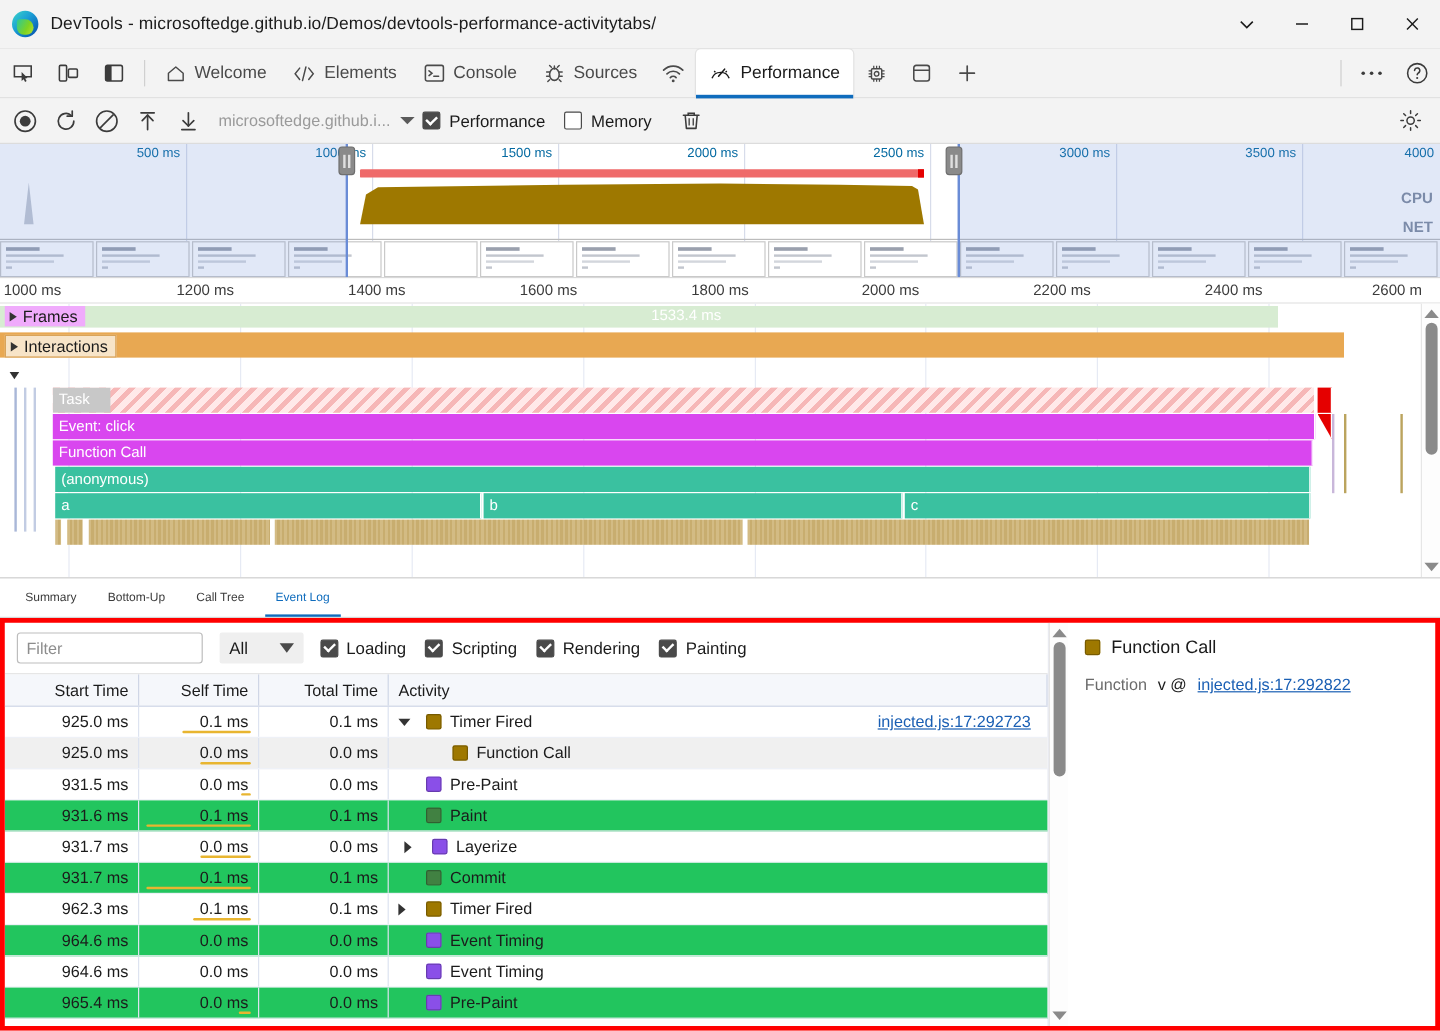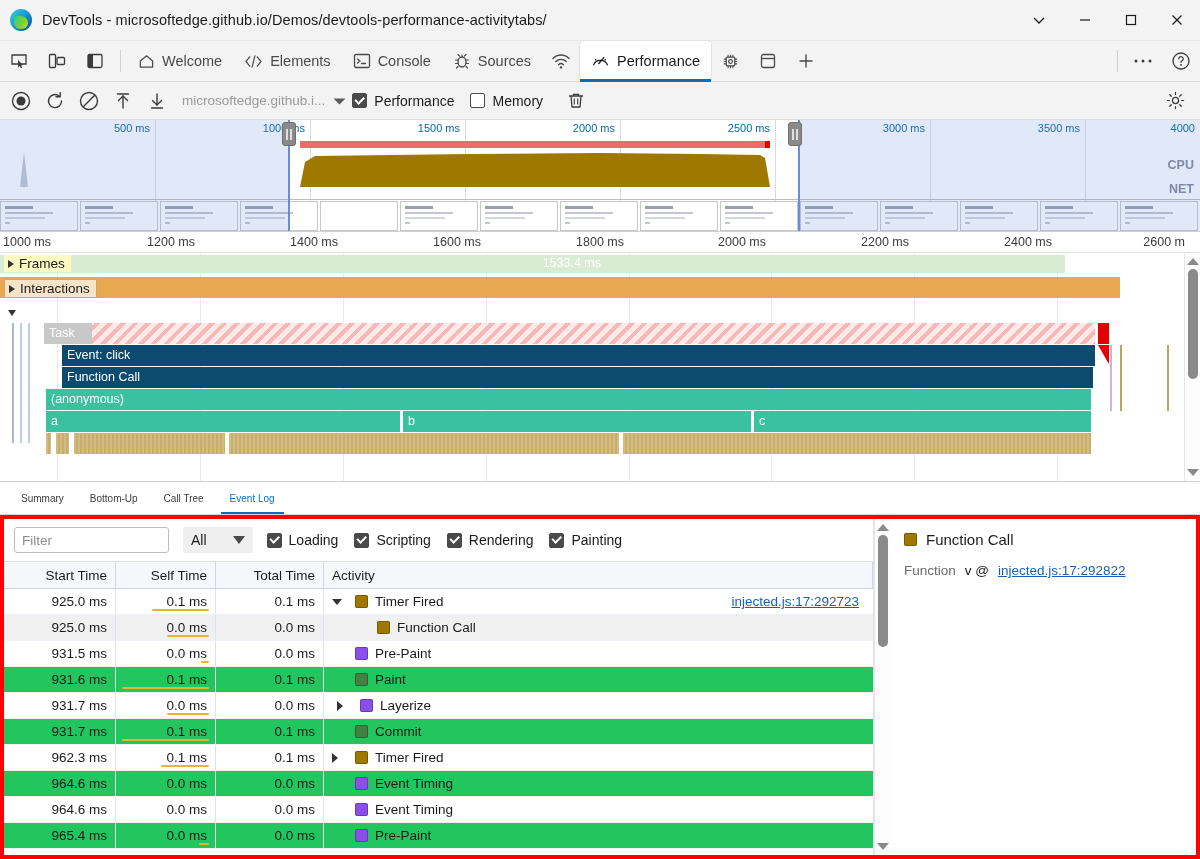--- a/index.html
+++ b/index.html
@@ -204,21 +204,21 @@
   .trk-frames .dur {
     position:absolute; top:3px; font-size:12.5px; color:#fff;
     transform: translateX(-100%); padding-right: 6px;
   }
   .trk-inter {
     position:absolute; left:0; top:24px; height:21px;
   }
   .trk-inter .bar { position:absolute; top:0; height:21px; background:#e8a852; }
   .trk-title {
     position:absolute; display:flex; align-items:center; gap:5px;
-    font-size:13.5px; color:#1b1b1b; background:#fef9c3;
+    font-size:13.5px; color:#1b1b1b; background:#f0abfc;
     padding: 1px 6px 1px 4px; z-index: 5; white-space:nowrap;
   }
   .caret-r {
     width:0;height:0;border-left:6px solid #333;border-top:4px solid transparent;border-bottom:4px solid transparent;
   }
   .caret-d {
     width:0;height:0;border-top:6px solid #333;border-left:4px solid transparent;border-right:4px solid transparent;
   }
   .main-header {
     position:absolute; left:0; top:49px; height:21px;
@@ -234,21 +234,21 @@
     border-right: 1px solid #fff;
   }
   .fbar.task {
     background: repeating-linear-gradient(135deg,#f6b7b7 0 4px,#ffe9e9 4px 9px);
     color:#fff;
   }
   .fbar.task .tasklabel {
     position:absolute; left:0; top:0; height:21px; width:48px;
     background:#c8c8c8; color:#fff; line-height:21px; padding-left:5px;
   }
-  .fbar.gold { background:#0c4a6e;margin-left:18px; }
+  .fbar.gold { background:#d946ef; }
   .fbar.teal { background:#3ac1a0; }
   .fbar.tan  {
     background: repeating-linear-gradient(90deg,#d3bb84 0 2px,#c8ad6f 2px 4px);
   }
   .fbar.redcap { background:#e50000; }
   .tick-mark { position:absolute; top:0; width:2px; background:#bba45e; }
   .fl-scroll {
     position:absolute; right:0; top:21px; bottom:0; width:16px;
     background:#fdfdfd; border-left:1px solid #e6e6e6;
     display:flex; flex-direction:column; align-items:center;

